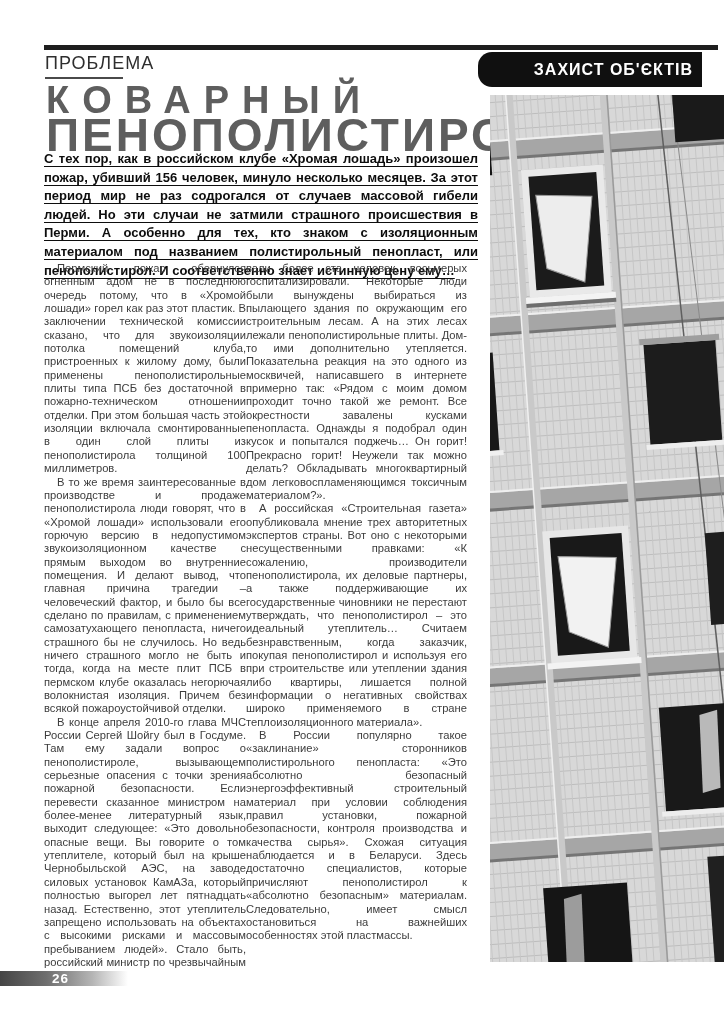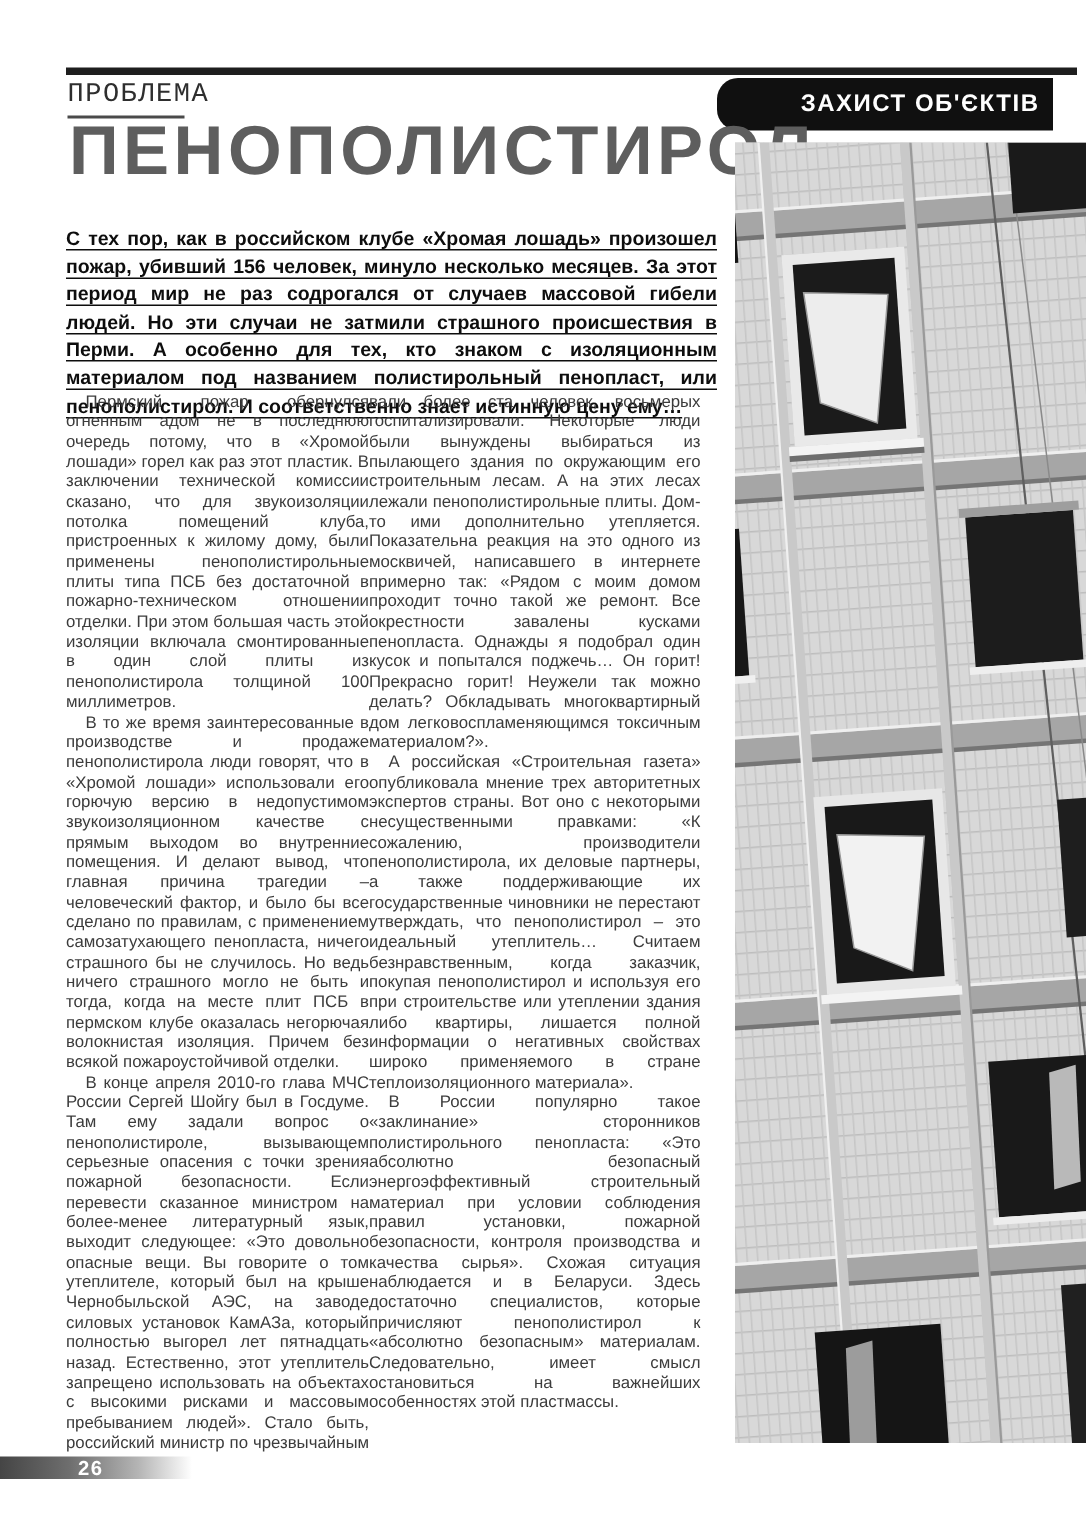--- a/index.html
+++ b/index.html
@@ -6,21 +6,21 @@
   html,body { background:#ffffff; }
   .page {
     position:relative; width:724px; height:1024px; margin:0 auto;
     background:#ffffff; overflow:hidden;
     font-family:"Liberation Sans", sans-serif; color:#3a3a3a;
   }
   
   .top-rule { position:absolute; left:44px; top:45px; width:674px; height:5px; background:#1e1e1e; }
   .kicker {
     position:absolute; left:45px; top:53px;
-    font-family:Liberation Mono, monospace; font-size:18px; font-weight:500;
+    font-family:Liberation Sans, sans-serif; font-size:18px; font-weight:500;
     letter-spacing:1px; color:#2e2e2e;
   }
   .kicker-rule { position:absolute; left:45px; top:77px; width:78px; height:2px; background:#4a4a4a; }
   .badge {
     position:absolute; left:478px; top:52px; width:224px; height:35px;
     background:#101010; border-radius:14px 0 0 14px;
     display:flex; align-items:center; justify-content:flex-end; padding-right:9px;
   }
   .badge span {
     color:#ffffff; font-size:16px; font-weight:bold; letter-spacing:1px; white-space:nowrap;
@@ -63,20 +63,21 @@
 <div class="page">
 
   <div class="top-rule"></div>
   <div class="kicker">ПРОБЛЕМА</div>
   <div class="kicker-rule"></div>
   <div class="badge">
     <span>ЗАХИСТ ОБ'ЄКТІВ</span>
   </div>
 
   <div class="title">
+    <div class="l1">КОВАРНЫЙ</div>
     <div class="l2">ПЕНОПОЛИСТИРОЛ</div>
   </div>
 
   <div class="lead">С тех пор, как в российском клубе «Хромая лошадь» произошел пожар, убивший 156 человек, минуло несколько месяцев. За этот период мир не раз содрогался от случаев массовой гибели людей. Но эти случаи не затмили страшного происшествия в Перми. А особенно для тех, кто знаком с изоляционным материалом под названием полистирольный пенопласт, или пенополистирол. И соответственно знает истинную цену ему…</div>
 
   <div class="columns">
     <div class="col col-left">
         <p><span>Пермский пожар обернулся огненным адом не в последнюю очередь потому, что в «Хромой лошади» горел как раз этот пластик. В заключении технической комиссии сказано, что для звукоизоляции потолка помещений клуба, пристроенных к жилому дому, были применены пенополистирольные плиты типа ПСБ без достаточной в пожарно-техническом отношении отделки. При этом большая часть этой изоляции включала смонтированные в один слой плиты из пенополистирола толщиной 100 миллиметров.</span></p>
         <p><span>В то же время заинтересованные в производстве и продаже пенополистирола люди говорят, что в «Хромой лошади» использовали его горючую версию в недопустимом звукоизоляционном качестве с прямым выходом во внутренние помещения. И делают вывод, что главная причина трагедии – человеческий фактор, и было бы все сделано по правилам, с применением самозатухающего пенопласта, ничего страшного бы не случилось. Но ведь ничего страшного могло не быть и тогда, когда на месте плит ПСБ в пермском клубе оказалась негорючая волокнистая изоляция. Причем без всякой пожароустойчивой отделки.</span></p>
         <p><span>В конце апреля 2010-го глава МЧС России Сергей Шойгу был в Госдуме. Там ему задали вопрос о пенополистироле, вызывающем серьезные опасения с точки зрения пожарной безопасности. Если перевести сказанное министром на более-менее литературный язык, выходит следующее: </span><span class="it">«Это довольно опасные вещи. Вы говорите о том утеплителе, который был на крыше Чернобыльской АЭС, на заводе силовых установок КамАЗа, который полностью выгорел лет пятнадцать назад. Естественно, этот утеплитель запрещено использовать на объектах с высокими рисками и массовым пребыванием людей»</span><span>. Стало быть, российский министр по чрезвычайным ситуациям не очень-то жалует пенополистирол.</span></p>

